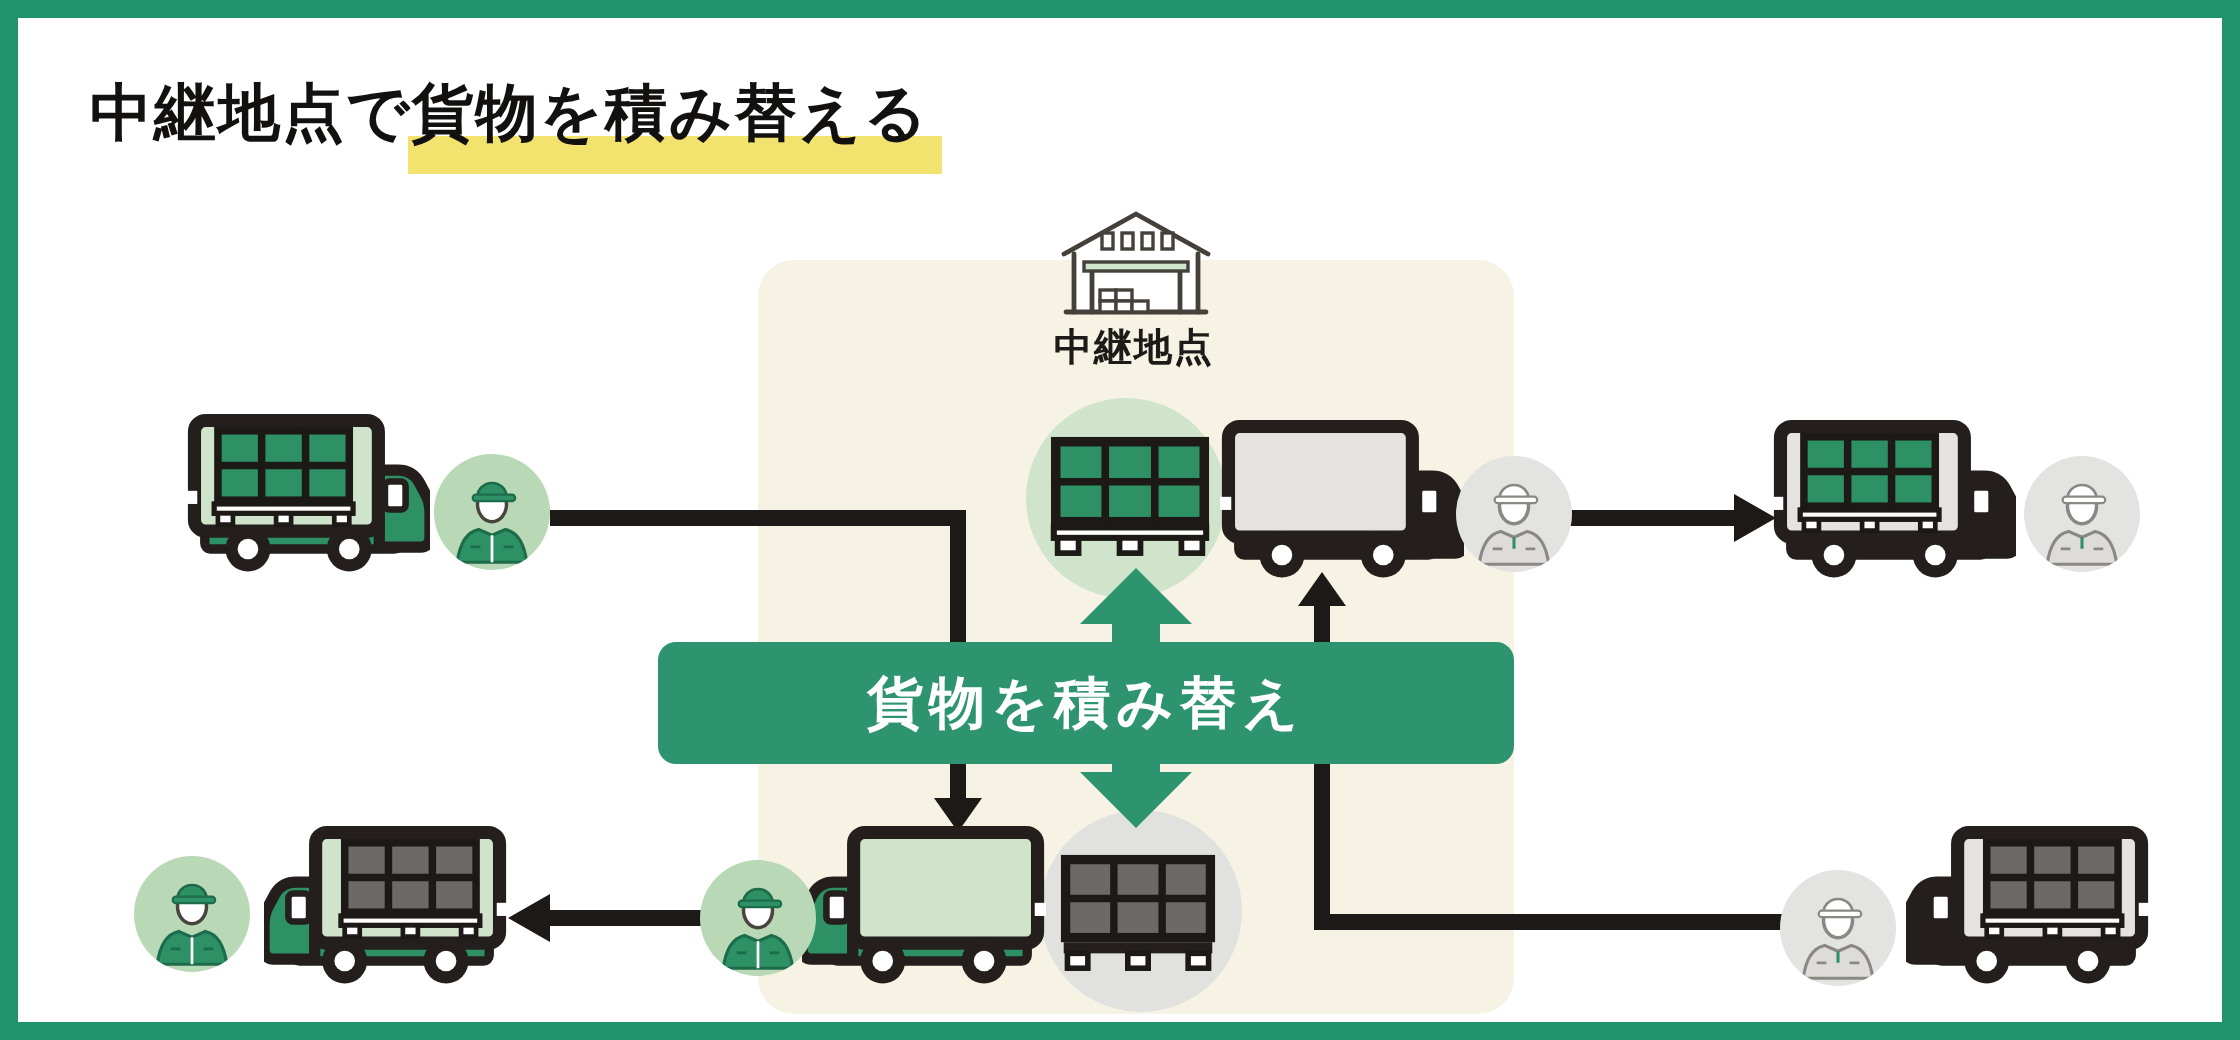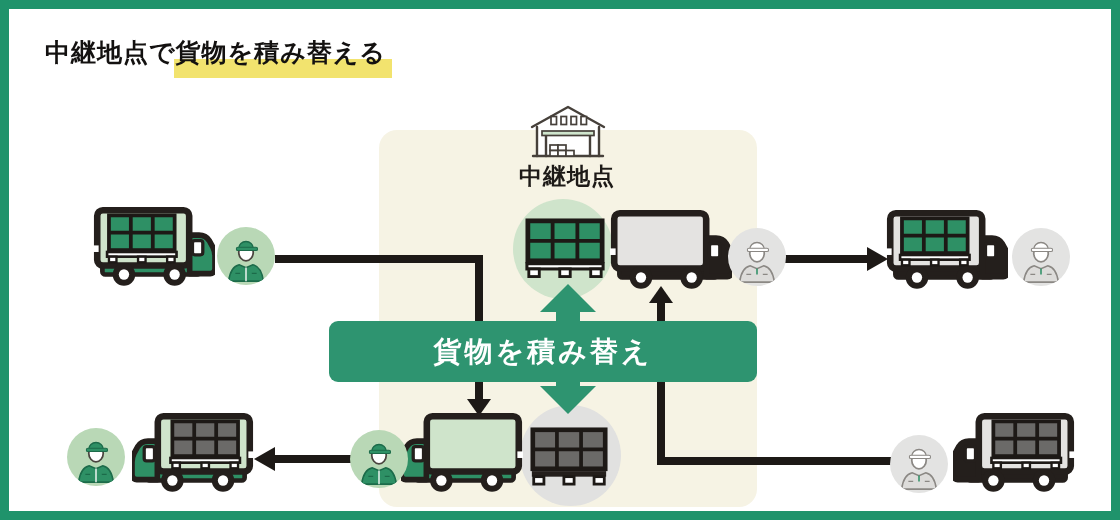--- a/index.html
+++ b/index.html
@@ -15,39 +15,39 @@
     --ink:#241f1c;
   }
   *{box-sizing:border-box;margin:0;padding:0}
   html,body{width:1120px;height:520px;overflow:hidden;background:#fff;
     font-family:"DejaVu Sans","Liberation Sans",sans-serif;}
   .frame{position:absolute;inset:0;width:1120px;height:520px;background:#fff;
     border:9px solid var(--frame-green);}
   .layer{position:absolute;left:0;top:0;width:1120px;height:520px;}
   .abs{position:absolute;}
   
-  .title{left:36px;top:27px;font-size:25px;font-weight:800;color:#131110;
+  .title{left:36px;top:27px;font-size:31px;font-weight:800;color:#131110;
     letter-spacing:1px;z-index:6;white-space:nowrap;}
   .hl{position:relative;display:inline-block;}
   .hl::after{content:"";position:absolute;left:-2px;right:-6px;bottom:-9px;height:19px;
     background:var(--highlight-yellow);z-index:-1;}
   
   .panel{left:370px;top:121px;width:378px;height:377px;border-radius:18px;
     background:var(--panel-beige);z-index:0;}
   .circle{border-radius:50%;z-index:1;}
   .circle.green{left:504px;top:190px;width:100px;height:100px;background:var(--light-green);}
   .circle.gray{left:511px;top:396px;width:101px;height:101px;background:#e1e1e0;}
   
   .arrows{z-index:2;pointer-events:none;}
   
   .node{z-index:3;}
   .truck{width:122px;height:auto;display:block;}
   .flip{transform:scaleX(-1);}
   .avatar{width:58px;height:58px;display:block;}
-  .relay-label{left:494px;top:152px;width:128px;text-align:center;font-size:23px;
+  .relay-label{left:494px;top:152px;width:128px;text-align:center;font-size:19px;
     font-weight:800;color:#1d1a17;z-index:3;letter-spacing:1px;}
   
   .banner{left:320px;top:312px;width:428px;height:61px;background:var(--banner-green);
     border-radius:9px;z-index:4;display:flex;align-items:center;justify-content:center;}
   .banner span{color:#fff;font-size:28px;font-weight:800;letter-spacing:3px;}
 </style>
 </head>
 <body>
 
 <div class="frame">

